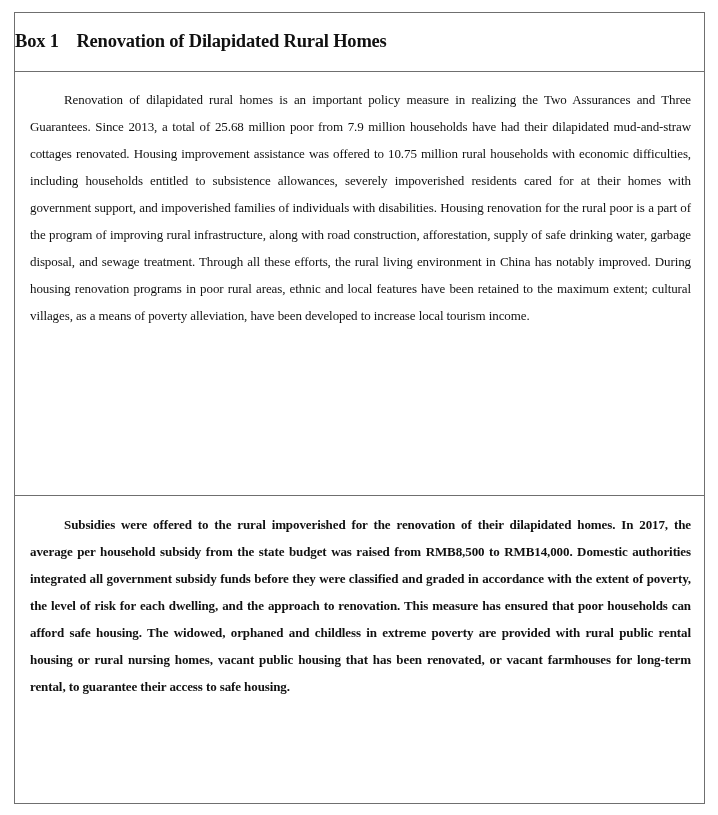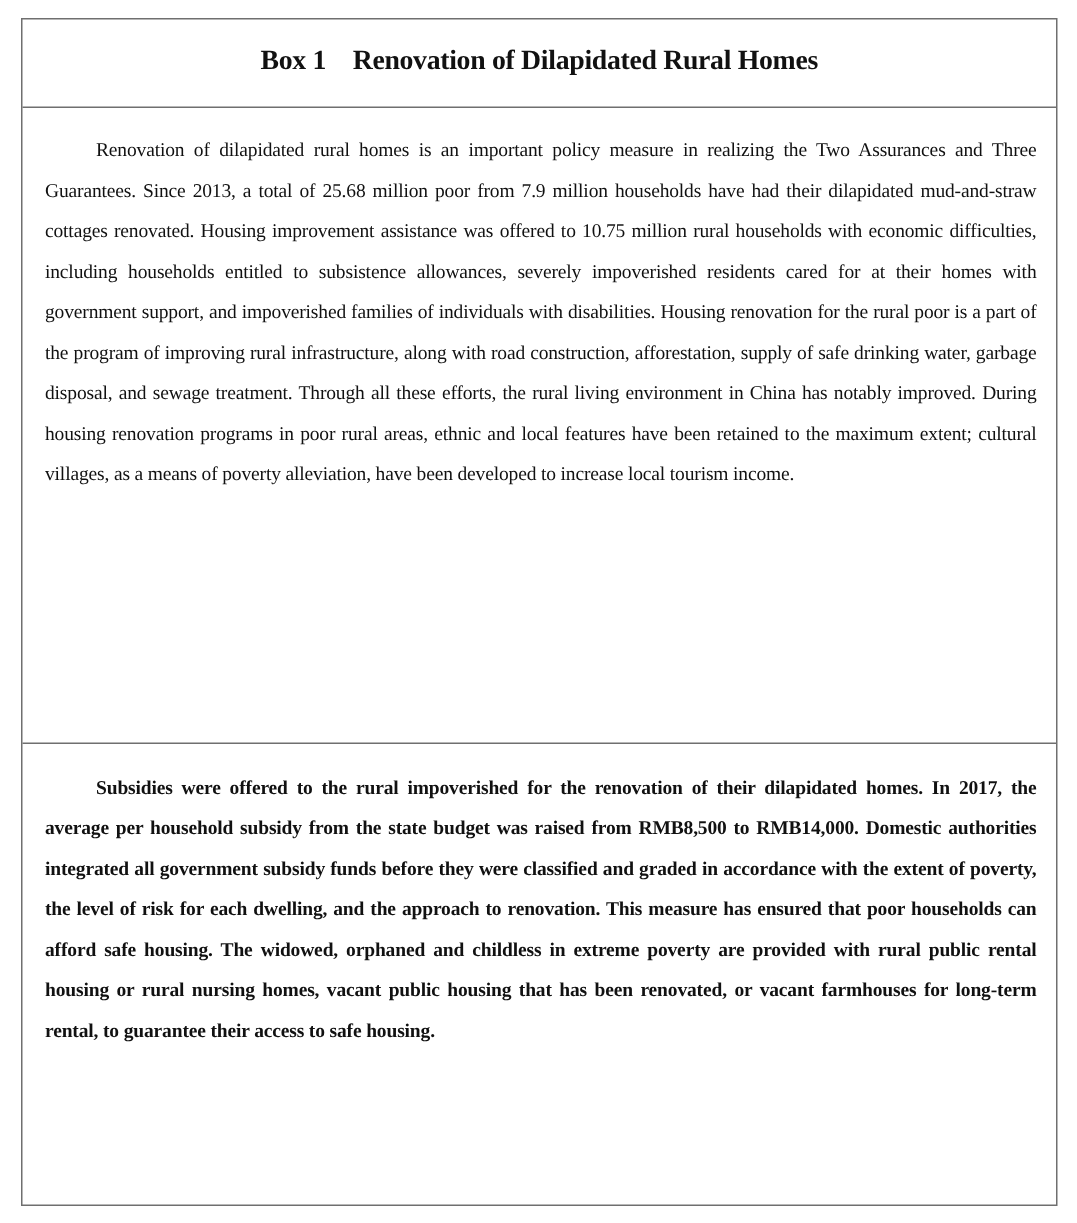--- a/index.html
+++ b/index.html
@@ -23,21 +23,21 @@
       height: 792px;
       border: 1.5px solid #6f6f6f;
       box-sizing: border-box;
     }
     .box-header {
       height: 59px;
       border-bottom: 1.5px solid #6f6f6f;
       box-sizing: border-box;
       display: flex;
       align-items: center;
-      justify-content: center;
+      justify-content: flex-start;
     }
     .box-title {
       font-weight: bold;
       font-size: 18.5px;
       letter-spacing: -0.2px;
       white-space: pre;
       margin-top: -2px;
     }
     .box-section {
       padding: 0 13px 0 15px;

